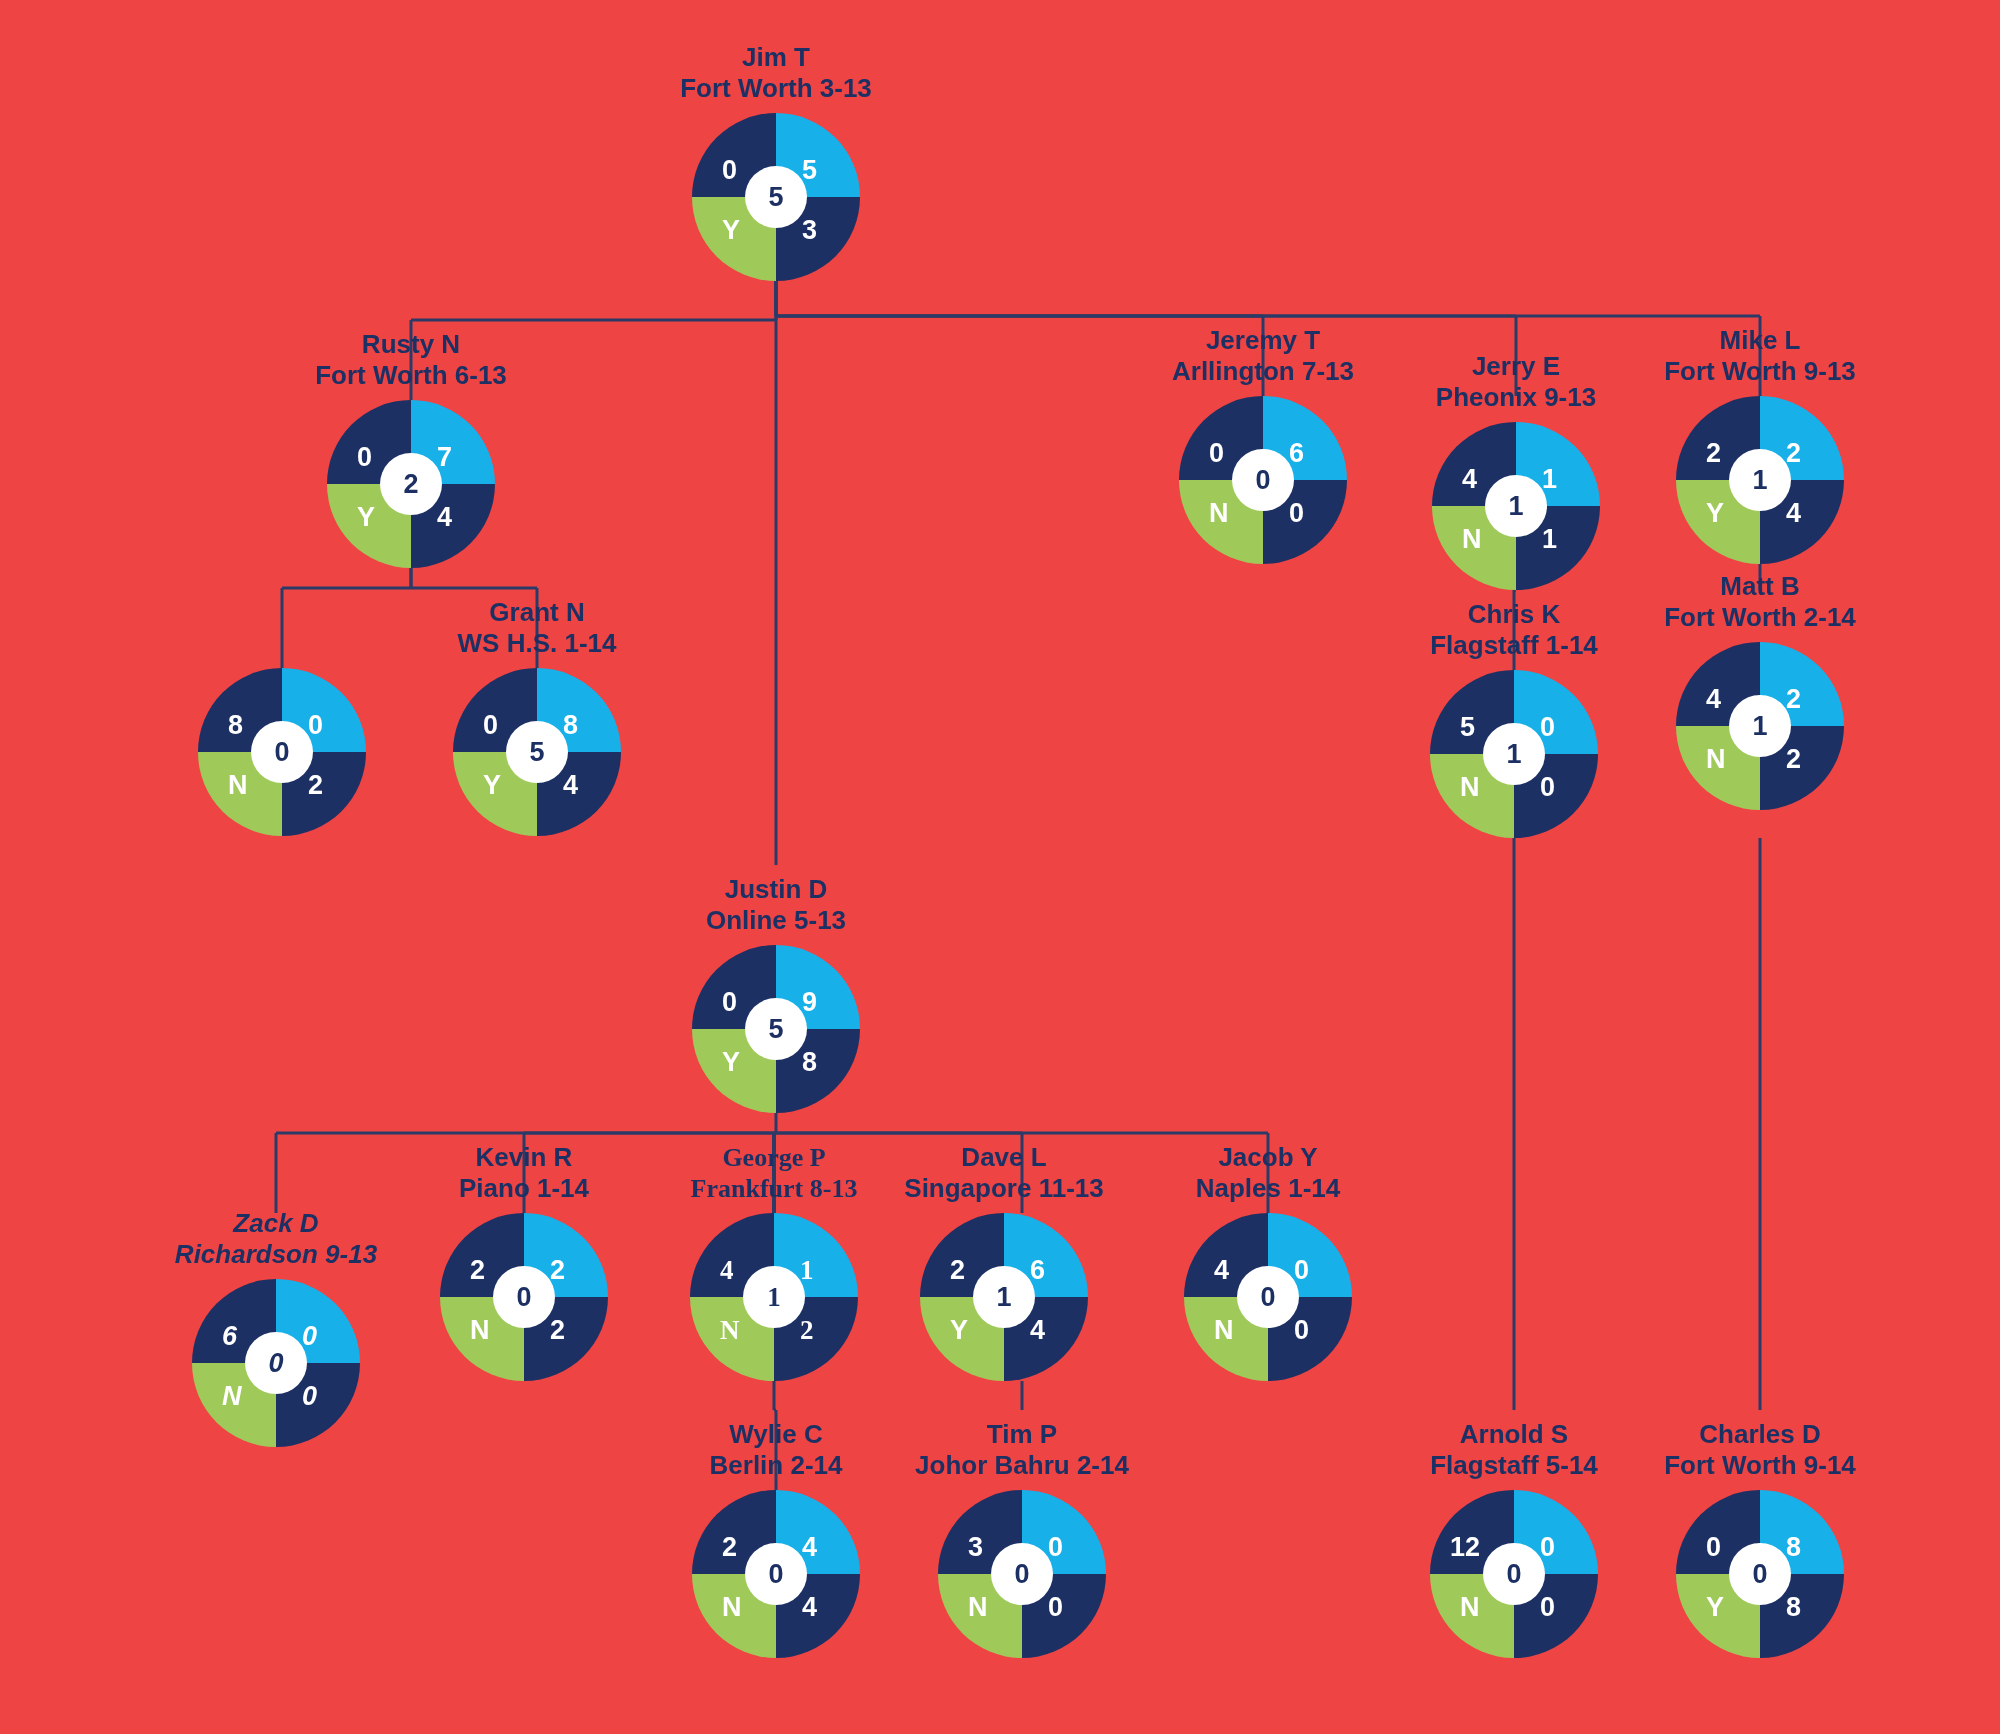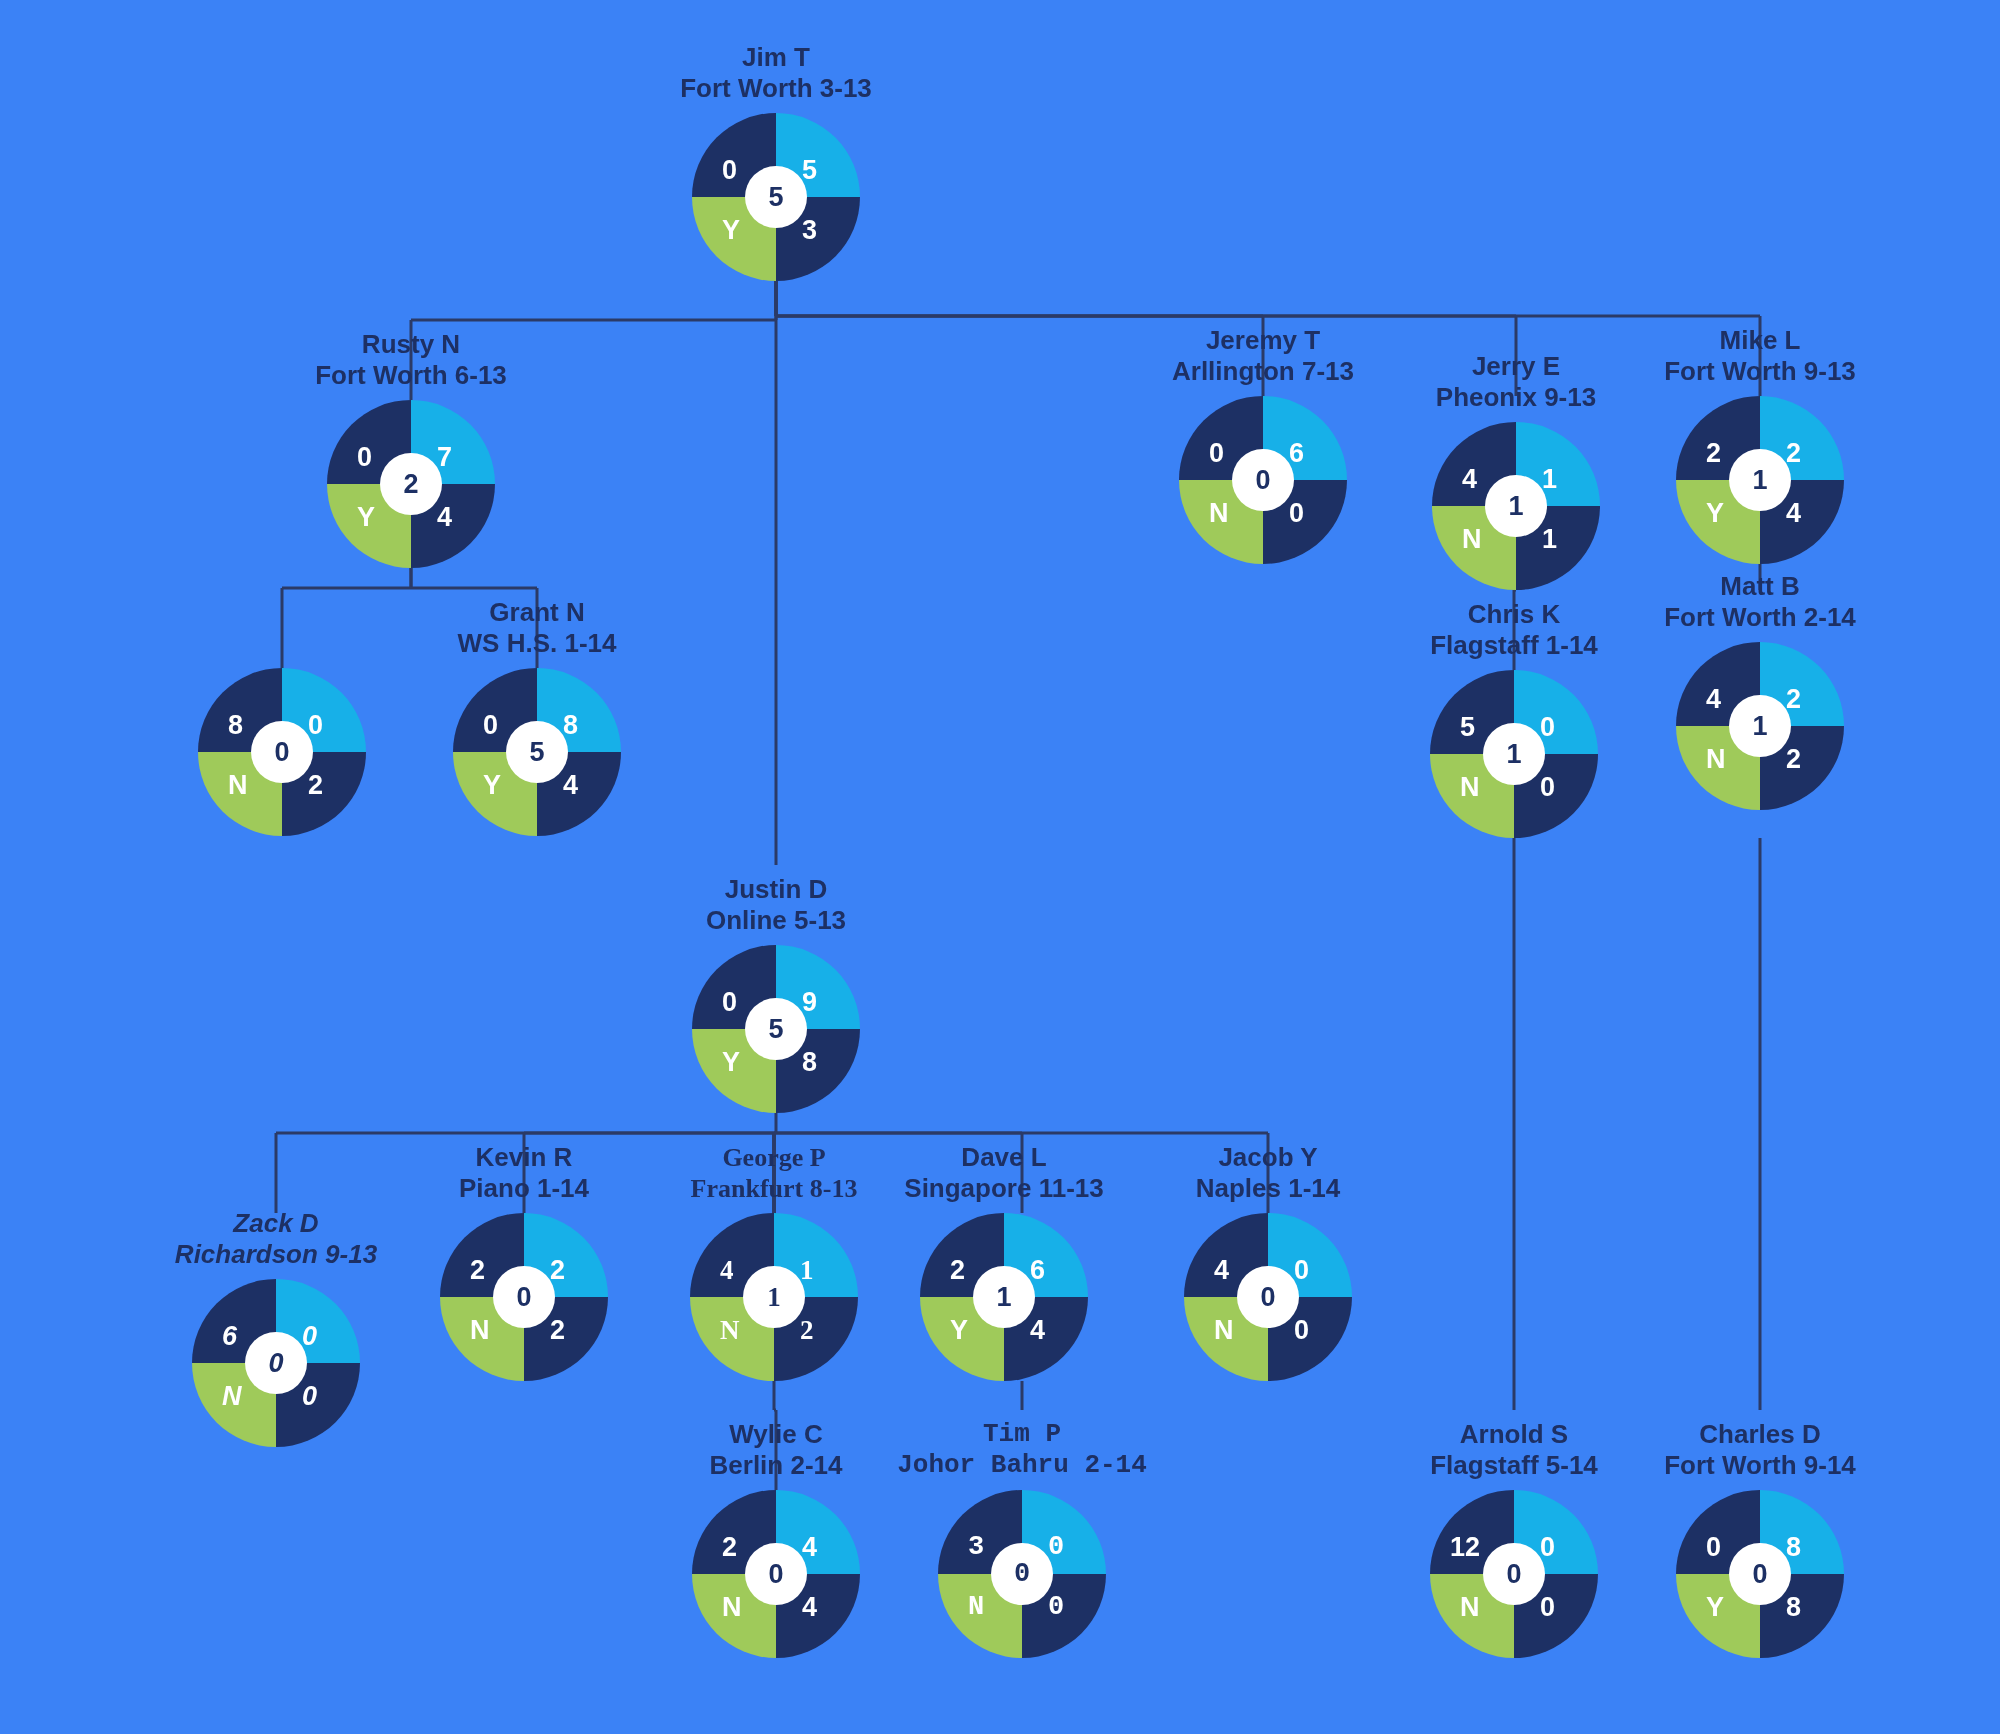--- a/index.html
+++ b/index.html
@@ -1,21 +1,21 @@
 <!DOCTYPE html>
 <html><head>
 <meta charset="utf-8">
 <title>Org Chart</title>
 <style>
   html,body{margin:0;padding:0;background:#ffffff;}
   body{
     font-family:"Liberation Sans", sans-serif;
     width:2000px;height:1734px;overflow:hidden;position:relative;
   }
-  #stage{position:relative;width:2000px;height:1734px;background:#3b82f6;}
+  #stage{position:relative;width:2000px;height:1734px;background:#ef4444;}
   #connectors{position:absolute;left:0;top:0;width:2000px;height:1734px;pointer-events:none;}
 
   .node{position:absolute;transform:translate(-50%,-50%);}
   .pie-wrap{position:relative;width:168px;height:168px;}
 
   .quad{position:absolute;width:84px;height:84px;overflow:hidden;}
   .quad .fill{position:absolute;width:168px;height:168px;border-radius:50%;}
   .q-tl{left:0;top:0;}   .q-tl .fill{left:0;top:0;}
   .q-tr{left:84px;top:0;} .q-tr .fill{left:-84px;top:0;}
   .q-br{left:84px;top:84px;} .q-br .fill{left:-84px;top:-84px;}
@@ -441,21 +441,21 @@
             <div class="fill" style="background: rgb(29, 48, 100);"></div>
           </div>
           <span class="qlabel lab-br">4</span>
           <div class="quad q-bl">
             <div class="fill" style="background: rgb(159, 202, 90);"></div>
           </div>
           <span class="qlabel lab-bl">N</span>
           <div class="hub">0</div>
         </div>
       </div>
-      <div class="node" style="left: 1022px; top: 1574px; font-family: Liberation Mono, monospace;">
+      <div class="node" style="left: 1022px; top: 1574px;">
         <div class="nlabel above"><span class="l1">Tim P</span><span class="l2">Johor Bahru 2-14</span></div>
         <div class="pie-wrap">
           <div class="quad q-tl">
             <div class="fill" style="background: rgb(29, 48, 100);"></div>
           </div>
           <span class="qlabel lab-tl">3</span>
           <div class="quad q-tr">
             <div class="fill" style="background: rgb(23, 176, 232);"></div>
           </div>
           <span class="qlabel lab-tr">0</span>

